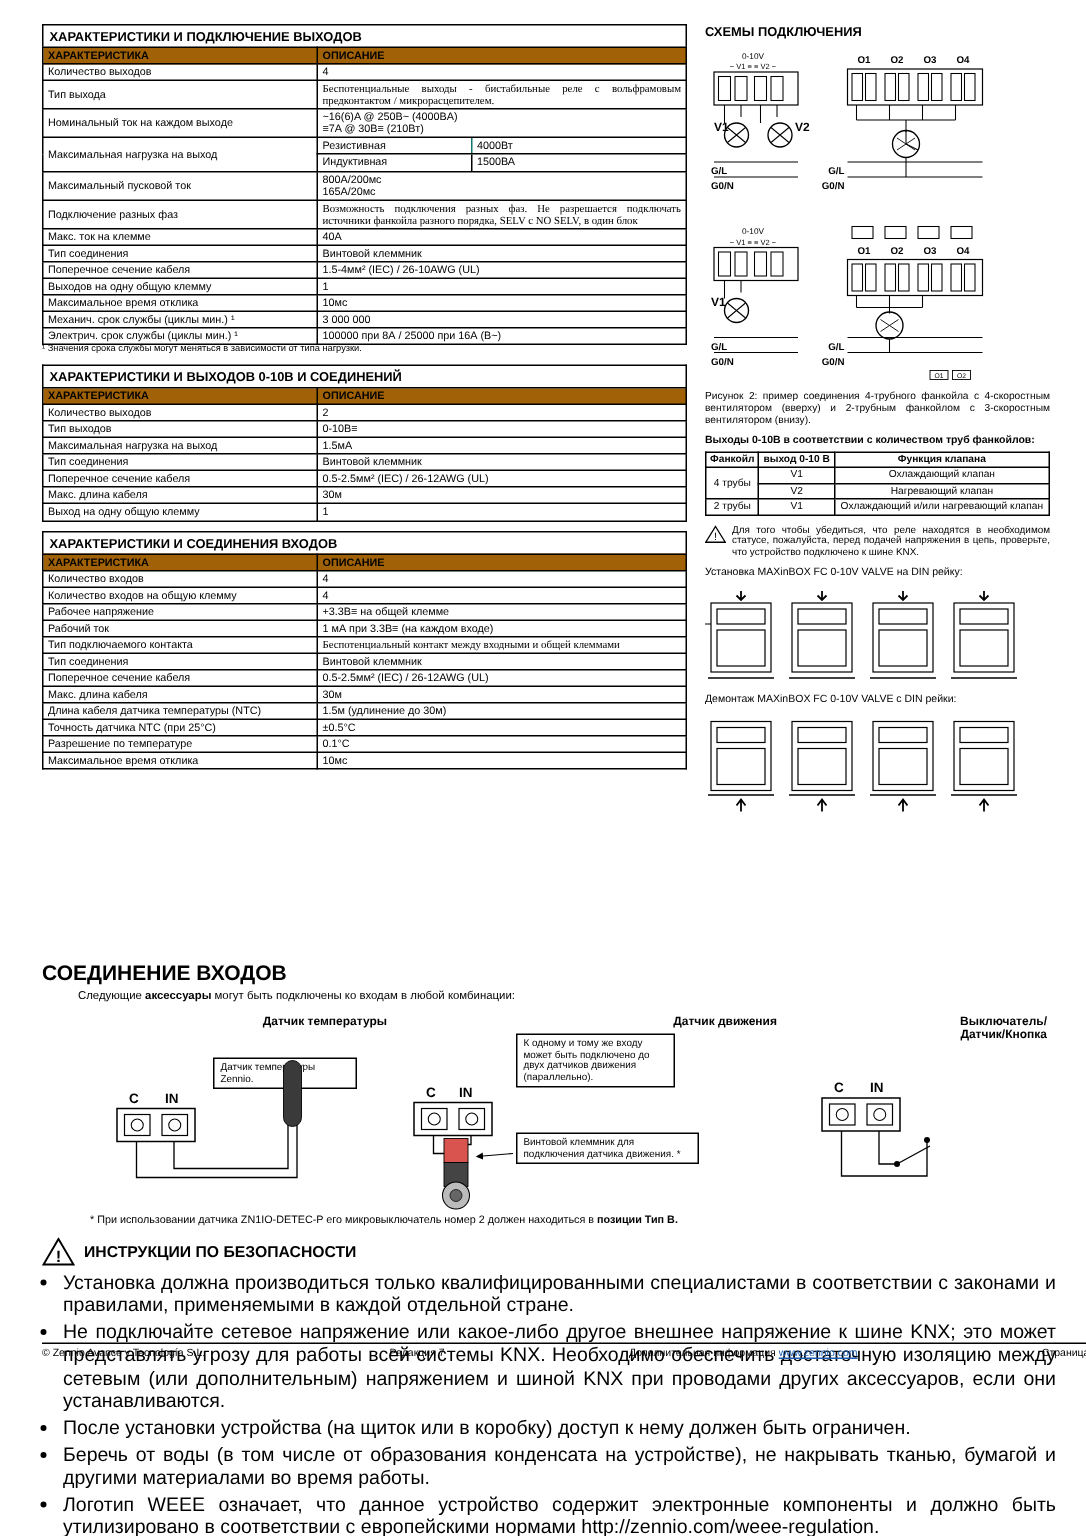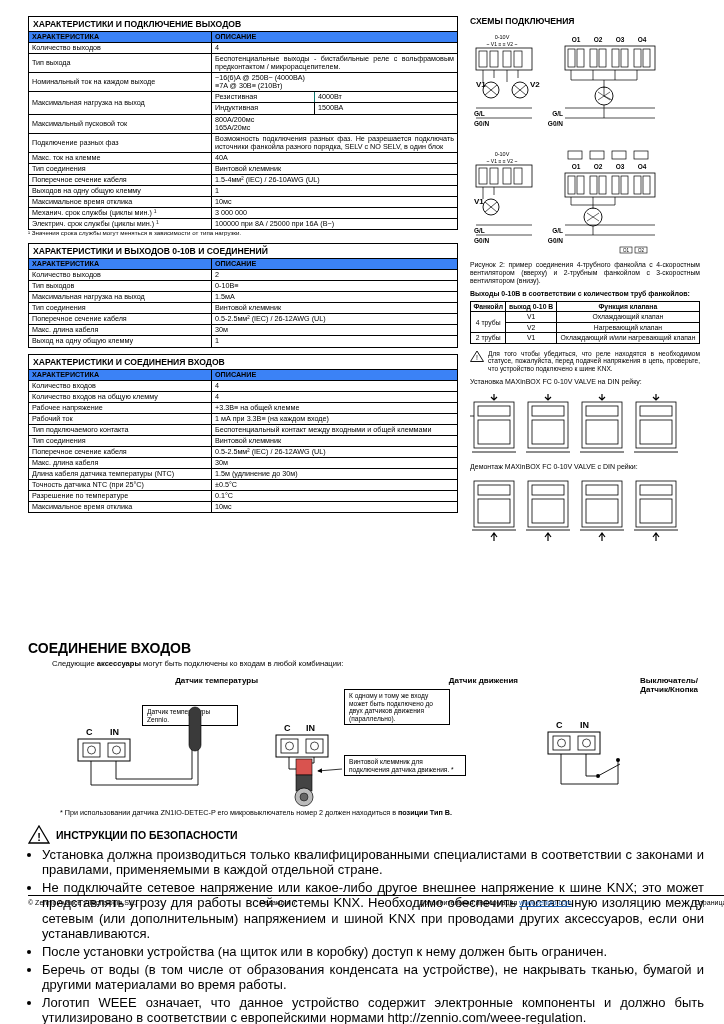--- a/index.html
+++ b/index.html
@@ -8,28 +8,28 @@
     font-family:"Liberation Sans", sans-serif;
     font-size:7.2px;color:#000;position:relative;overflow:hidden;
   }
   .page{position:relative;width:724px;height:884px;padding:16px;}
   .col-left{position:absolute;left:28px;top:16px;width:430px;}
   .col-right{position:absolute;left:470px;top:16px;width:230px;}
 
   table.spec{border-collapse:collapse;width:100%;margin-bottom:0;}
   table.spec td{border:1px solid #000;padding:1px 3px;vertical-align:middle;line-height:1.12;}
   table.spec td.lbl{width:176px;}
-  table.spec tr.hdr td{font-weight:bold;background:#3b82f6;}
+  table.spec tr.hdr td{font-weight:bold;background:#a16207;}
   .sect-title{
     border:1px solid #000;border-bottom:none;font-weight:bold;
     padding:2px 4px;font-size:8.6px;background:#fff;
   }
   .tbl-wrap{margin-bottom:6px;}
   .footnote{font-size:6.2px;line-height:1.1;padding:0;}
-  .just{text-align:justify;}
+  .just{text-align:justify;font-family:Liberation Serif, serif;}
   .b{font-weight:bold;}
 
   .rt-title{font-weight:bold;font-size:8.6px;margin-bottom:4px;}
   .cap{font-size:6.8px;line-height:1.16;margin-top:4px;text-align:justify;}
   .sub-b{font-weight:bold;font-size:7px;margin-top:5px;line-height:1.2;}
 
   table.fan{border-collapse:collapse;width:100%;margin-top:3px;font-size:6.8px;}
   table.fan td{border:1px solid #000;padding:1px 2px;text-align:center;line-height:1.1;}
   table.fan tr.hdr td{font-weight:bold;}
 

